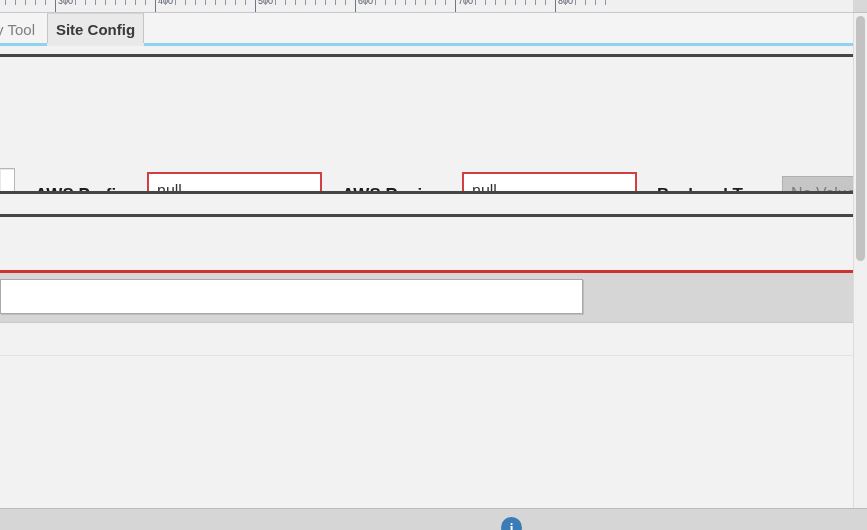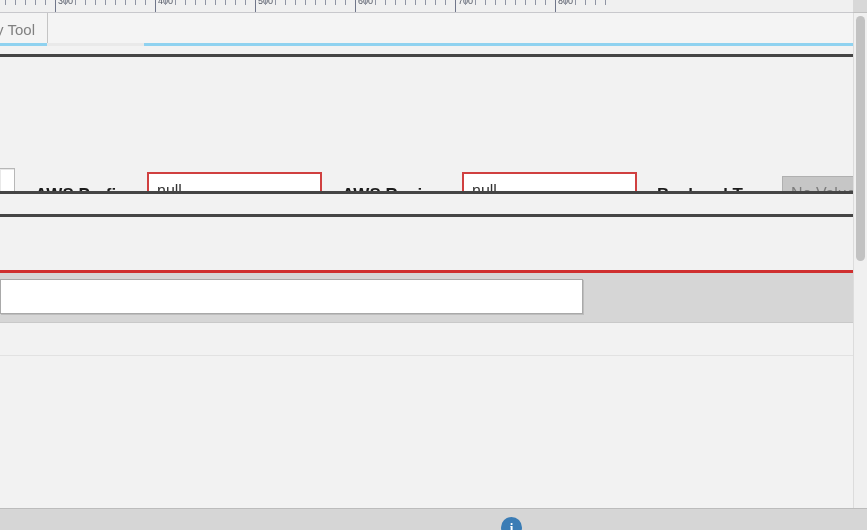--- a/index.html
+++ b/index.html
@@ -303,20 +303,23 @@
     <div class="ruler-tick minor" style="left:585px"></div>
     <div class="ruler-tick minor" style="left:595px"></div>
     <div class="ruler-tick minor" style="left:605px"></div>
   </div>
   <div class="ruler-right-pad"></div>
 
   <div class="tabbar">
     <div class="tab inactive">
       <span>y Tool</span>
     </div>
+    <div class="tab active">
+      <span>Site Config</span>
+    </div>
   </div>
   <div class="tab-underline"></div>
   <div class="tab-underline-gap"></div>
 
   <div class="rule-dark" style="top:54px"></div>
 
   <div class="form-row">
 
     <div class="left-stub"></div>
 

